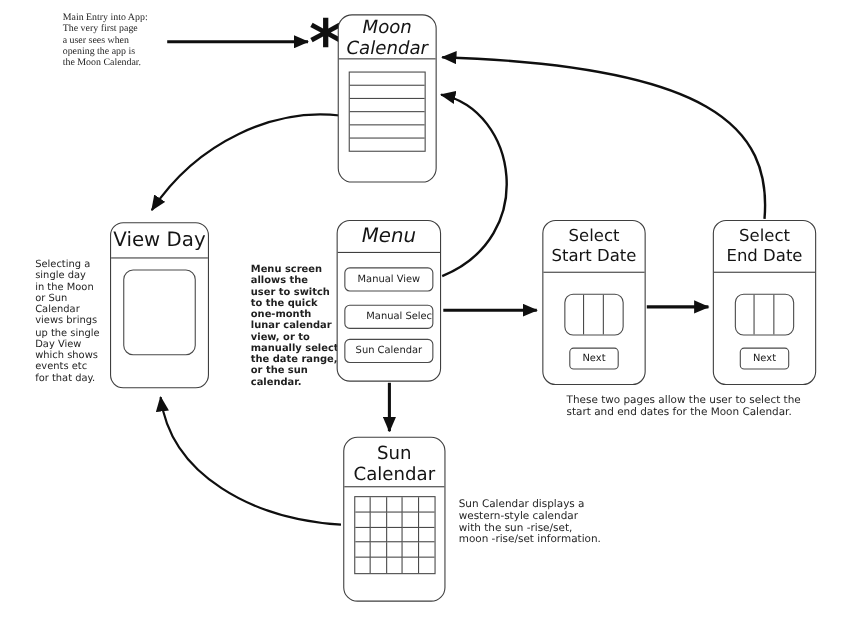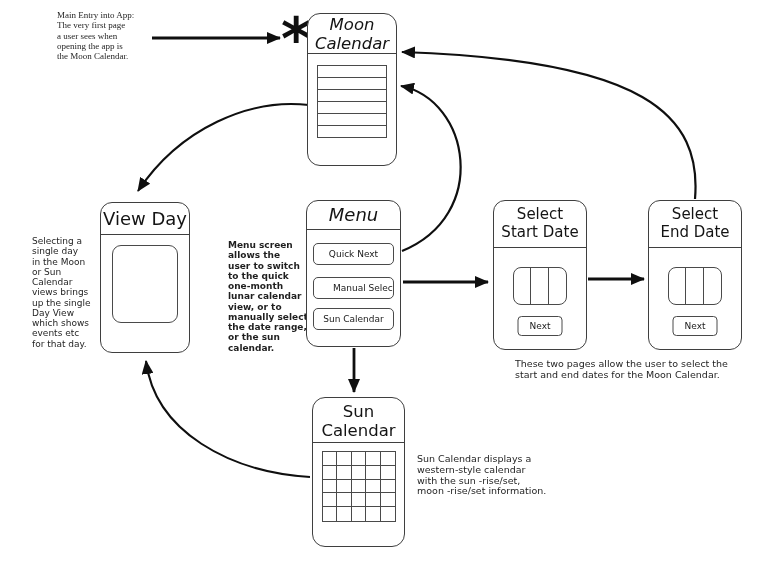--- a/index.html
+++ b/index.html
@@ -131,21 +131,21 @@
       </div>
   </div>
 
   <div class="screen" style="left:100px; top:202px; width:90px; height:151px; border-radius:12px;">
     <div class="screen-title" style="height:32px; font-size:18px; line-height:31px;">View Day</div>
     <div class="day-box" style="left:11px; top:42px; width:66px; height:78px;"></div>
   </div>
 
   <div class="screen" style="left:306px; top:200px; width:95px; height:147px; border-radius:12px;">
     <div class="screen-title" style="height:29px; font-size:18px; line-height:28px;font-style:italic;">Menu</div>
-    <div class="menu-btn" style="margin-top:13px;">Quick Next</div>
+    <div class="menu-btn" style="margin-top:13px;">Manual View</div>
     <div class="menu-btn" style="margin-top:12px;padding-left:36px;">Manual Selection</div>
     <div class="menu-btn" style="margin-top:9px;">Sun Calendar</div>
   </div>
 
   <div class="screen" style="left:493px; top:200px; width:94px; height:150px; border-radius:12px;">
     <div class="screen-title" style="height:47px; font-size:15px; line-height:17.5px; padding-top:5px;">Select
 Start Date</div>
     <div class="date-widget" style="top:66px;">
         <div></div>
         <div></div>

